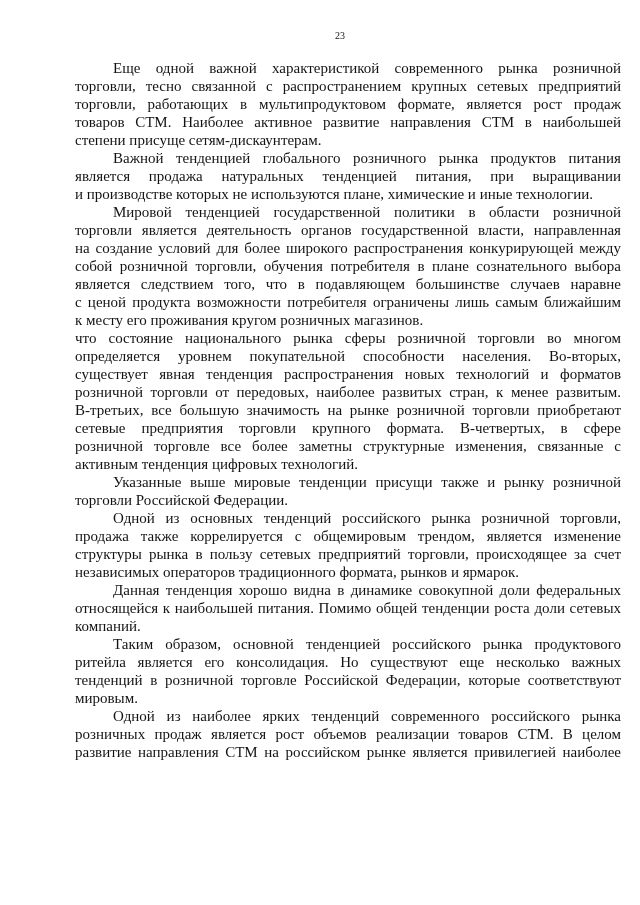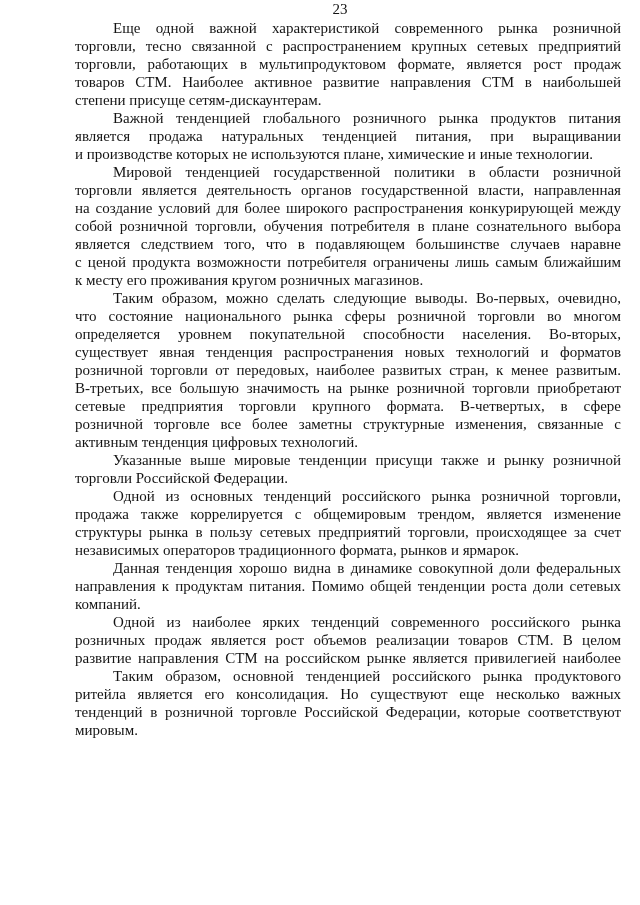--- a/index.html
+++ b/index.html
@@ -15,27 +15,28 @@
     color: #131313;
     -webkit-font-smoothing: antialiased;
   }
   .page {
     position: relative;
     width: 640px;
     height: 905px;
     background: #ffffff;
   }
   .page-number {
+    padding-top: 27px;
     text-align: center;
-    font-size: 15px;
+    font-size: 10px;
     line-height: 18px;
     margin-left: 40px;
   }
   .doc-body {
-    margin: 1px 0 0 75px;
+    margin: 14px 0 0 75px;
     width: 546px;
     font-size: 15px;
     line-height: 18px;
   }
   .paragraph { margin: 0; }
   .line {
     text-align: justify;
     text-align-last: justify;
     white-space: normal;
   }
@@ -63,21 +64,20 @@
       <div class="paragraph">
         <div class="line first">Мировой тенденцией государственной политики в области розничной</div>
         <div class="line">торговли является деятельность органов государственной власти, направленная</div>
         <div class="line">на создание условий для более широкого распространения конкурирующей между</div>
         <div class="line">собой розничной торговли, обучения потребителя в плане сознательного выбора</div>
         <div class="line">является следствием того, что в подавляющем большинстве случаев наравне</div>
         <div class="line">с ценой продукта возможности потребителя ограничены лишь самым ближайшим</div>
         <div class="line last">к месту его проживания кругом розничных магазинов.</div>
       </div>
       <div class="paragraph">
-        <div class="line first">Таким образом, можно сделать следующие выводы. Во-первых, очевидно,</div>
         <div class="line">что состояние национального рынка сферы розничной торговли во многом</div>
         <div class="line">определяется уровнем покупательной способности населения. Во-вторых,</div>
         <div class="line">существует явная тенденция распространения новых технологий и форматов</div>
         <div class="line">розничной торговли от передовых, наиболее развитых стран, к менее развитым.</div>
         <div class="line">В-третьих, все большую значимость на рынке розничной торговли приобретают</div>
         <div class="line">сетевые предприятия торговли крупного формата. В-четвертых, в сфере</div>
         <div class="line">розничной торговле все более заметны структурные изменения, связанные с</div>
         <div class="line last">активным тенденция цифровых технологий.</div>
       </div>
       <div class="paragraph">
@@ -85,28 +85,28 @@
         <div class="line last">торговли Российской Федерации.</div>
       </div>
       <div class="paragraph">
         <div class="line first">Одной из основных тенденций российского рынка розничной торговли,</div>
         <div class="line">продажа также коррелируется с общемировым трендом, является изменение</div>
         <div class="line">структуры рынка в пользу сетевых предприятий торговли, происходящее за счет</div>
         <div class="line last">независимых операторов традиционного формата, рынков и ярмарок.</div>
       </div>
       <div class="paragraph">
         <div class="line first">Данная тенденция хорошо видна в динамике совокупной доли федеральных</div>
-        <div class="line">направления к продуктам питания. Помимо общей тенденции роста доли сетевых</div>
+        <div class="line">относящейся к наибольшей питания. Помимо общей тенденции роста доли сетевых</div>
         <div class="line last">компаний.</div>
-      </div>
-      <div class="paragraph">
-        <div class="line first">Одной из наиболее ярких тенденций современного российского рынка</div>
-        <div class="line">розничных продаж является рост объемов реализации товаров СТМ. В целом</div>
-        <div class="line">развитие направления СТМ на российском рынке является привилегией наиболее</div>
       </div>
       <div class="paragraph">
         <div class="line first">Таким образом, основной тенденцией российского рынка продуктового</div>
         <div class="line">ритейла является его консолидация. Но существуют еще несколько важных</div>
         <div class="line">тенденций в розничной торговле Российской Федерации, которые соответствуют</div>
         <div class="line last">мировым.</div>
       </div>
+      <div class="paragraph">
+        <div class="line first">Одной из наиболее ярких тенденций современного российского рынка</div>
+        <div class="line">розничных продаж является рост объемов реализации товаров СТМ. В целом</div>
+        <div class="line">развитие направления СТМ на российском рынке является привилегией наиболее</div>
+      </div>
     </div>
 </div>
 
 </body></html>

